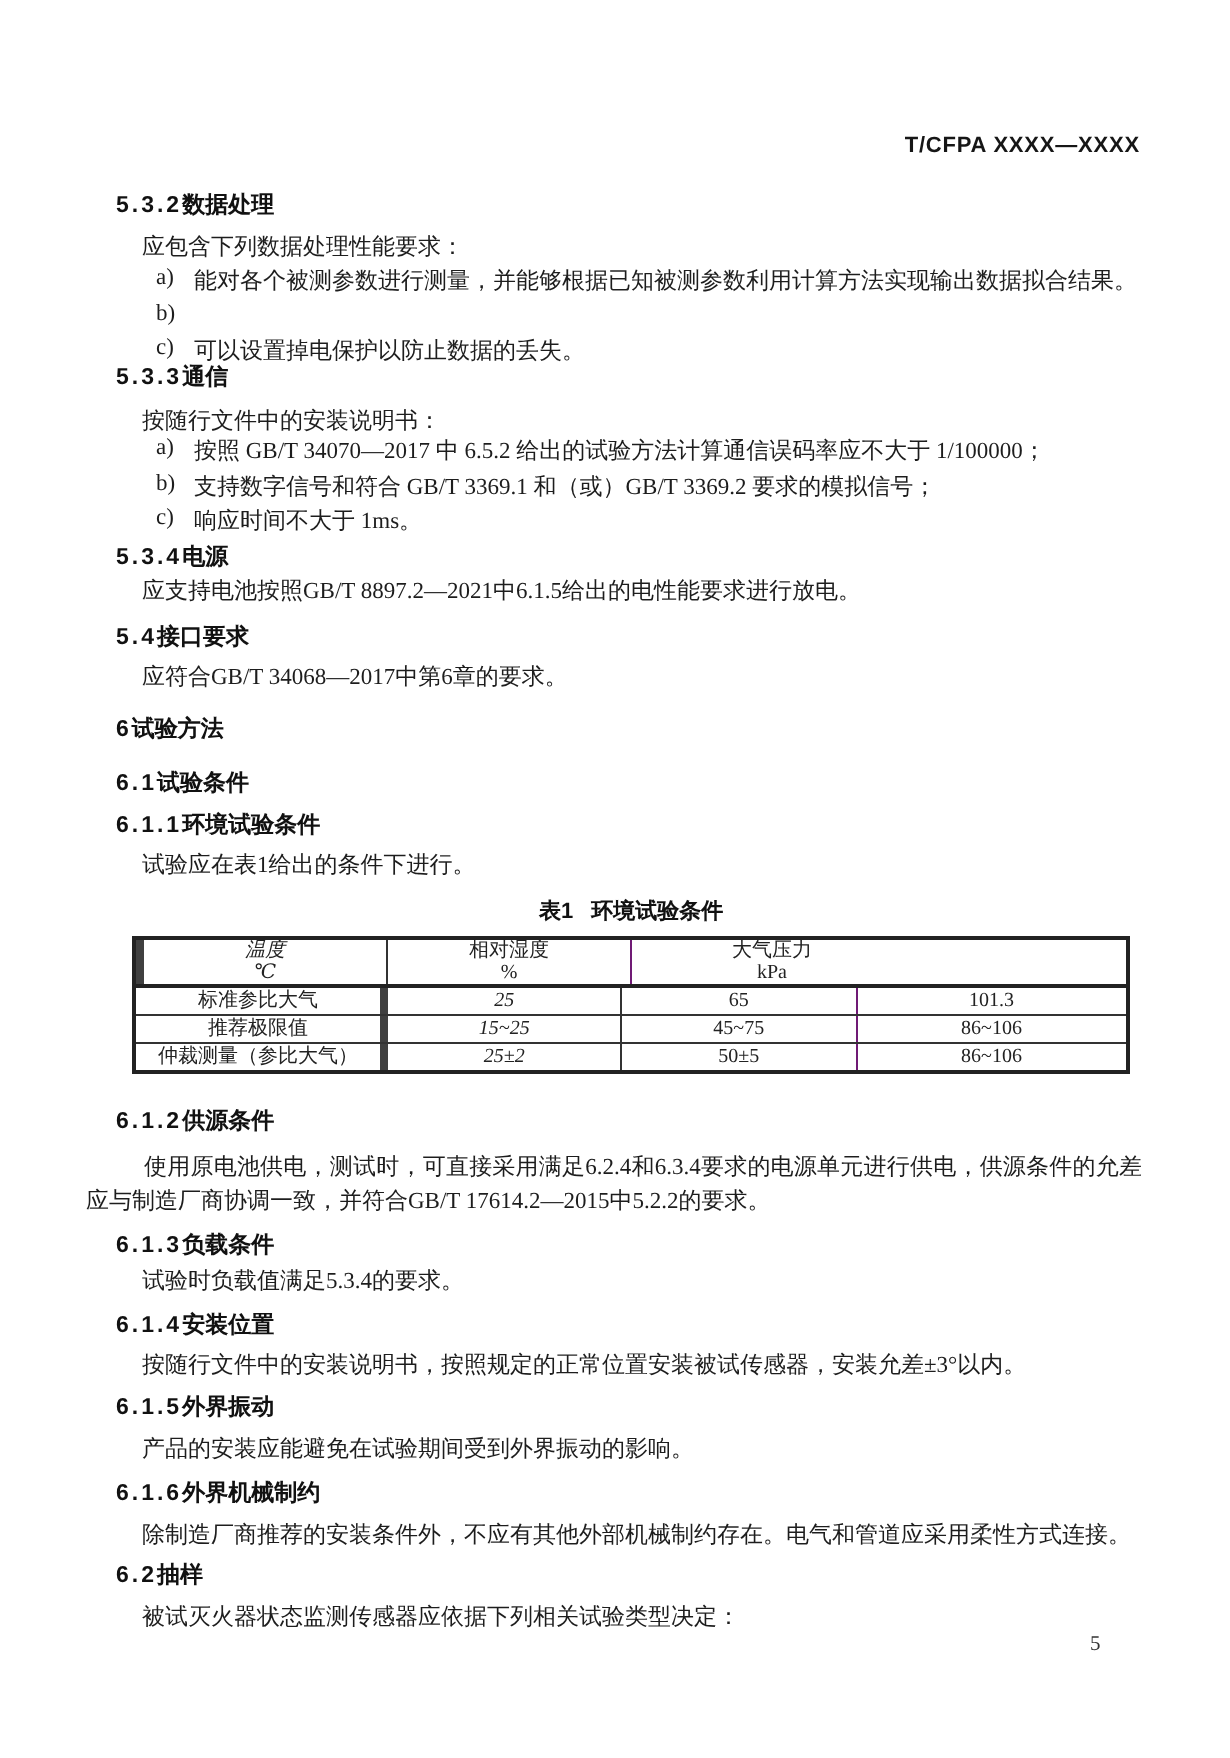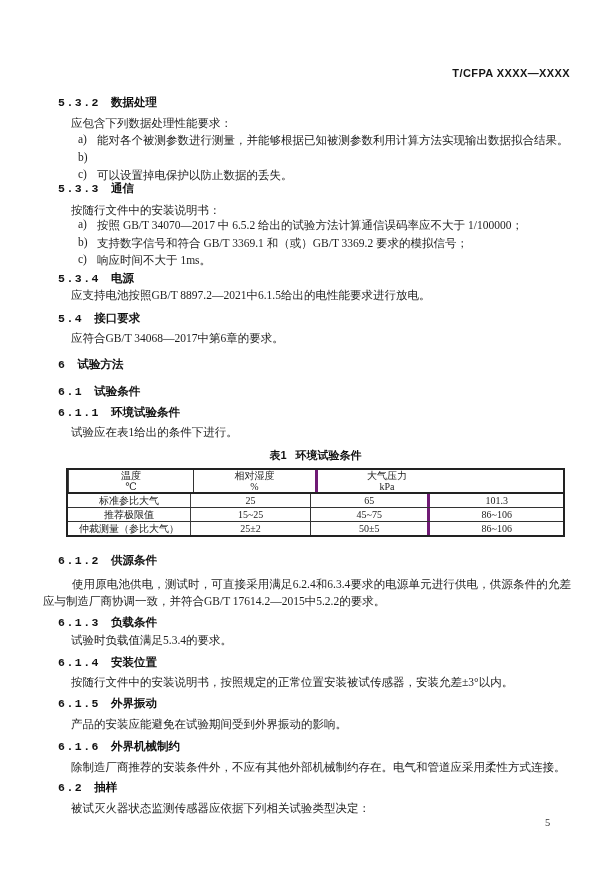--- a/index.html
+++ b/index.html
@@ -10,21 +10,21 @@
   .doc-code{
     position:absolute;top:67px;right:45px;
     font-family:"Liberation Sans","DejaVu Sans",sans-serif;
     font-weight:bold;font-size:11px;letter-spacing:0.4px;color:#161616;text-align:center;
   }
   .h{
     position:absolute;left:58px;white-space:nowrap;
     font-family:"Liberation Sans","DejaVu Sans",sans-serif;
     font-weight:bold;font-size:11.5px;color:#111;
   }
-  .h .hn{margin-right:11px;letter-spacing:1.5px;font-family:Liberation Mono, monospace;}
+  .h .hn{letter-spacing:1.5px;}
   .p{position:absolute;left:71px;font-size:11.5px;white-space:nowrap;}
   .p2{
     position:absolute;left:43px;width:528px;font-size:11.5px;line-height:16.5px;
     text-indent:29px;text-align:justify;
   }
   .list{position:absolute;left:78px;}
   .li{display:flex;height:17.5px;font-size:11.5px;white-space:nowrap;}
   .lm{flex:0 0 19px;width:19px;}
   .tcap{
     position:absolute;left:66px;top:448px;width:499px;text-align:center;
@@ -39,23 +39,23 @@
   .tr{display:flex;}
   .tr.head{border-bottom:2px solid #222;}
   .tr.data + .tr.data{border-top:1px solid #333;}
   .td{
     box-sizing:border-box;display:flex;align-items:center;justify-content:center;
     flex-direction:column;text-align:center;line-height:11.5px;
   }
   .tr.head .td{height:22px;}
   .tr.data .td{height:13px;}
   .c0{width:127px;}
-  .c1{width:125px;border-left:1px solid #404040;}
+  .c1{width:125px;border-left:4px solid #404040;font-style:italic;}
   .c2{width:122px;border-left:1px solid #333;}
-  .c3{width:141px;border-left:3px solid #701a75;}
+  .c3{width:141px;border-left:1px solid #701a75;}
   .pnum{position:absolute;top:817px;left:545px;font-size:10.5px;color:#333;}
 </style>
 </head>
 <body>
 
 <div class="page">
 
   <div class="doc-code">T/CFPA XXXX—XXXX</div>
 
   <div class="h" style="top:95px">

